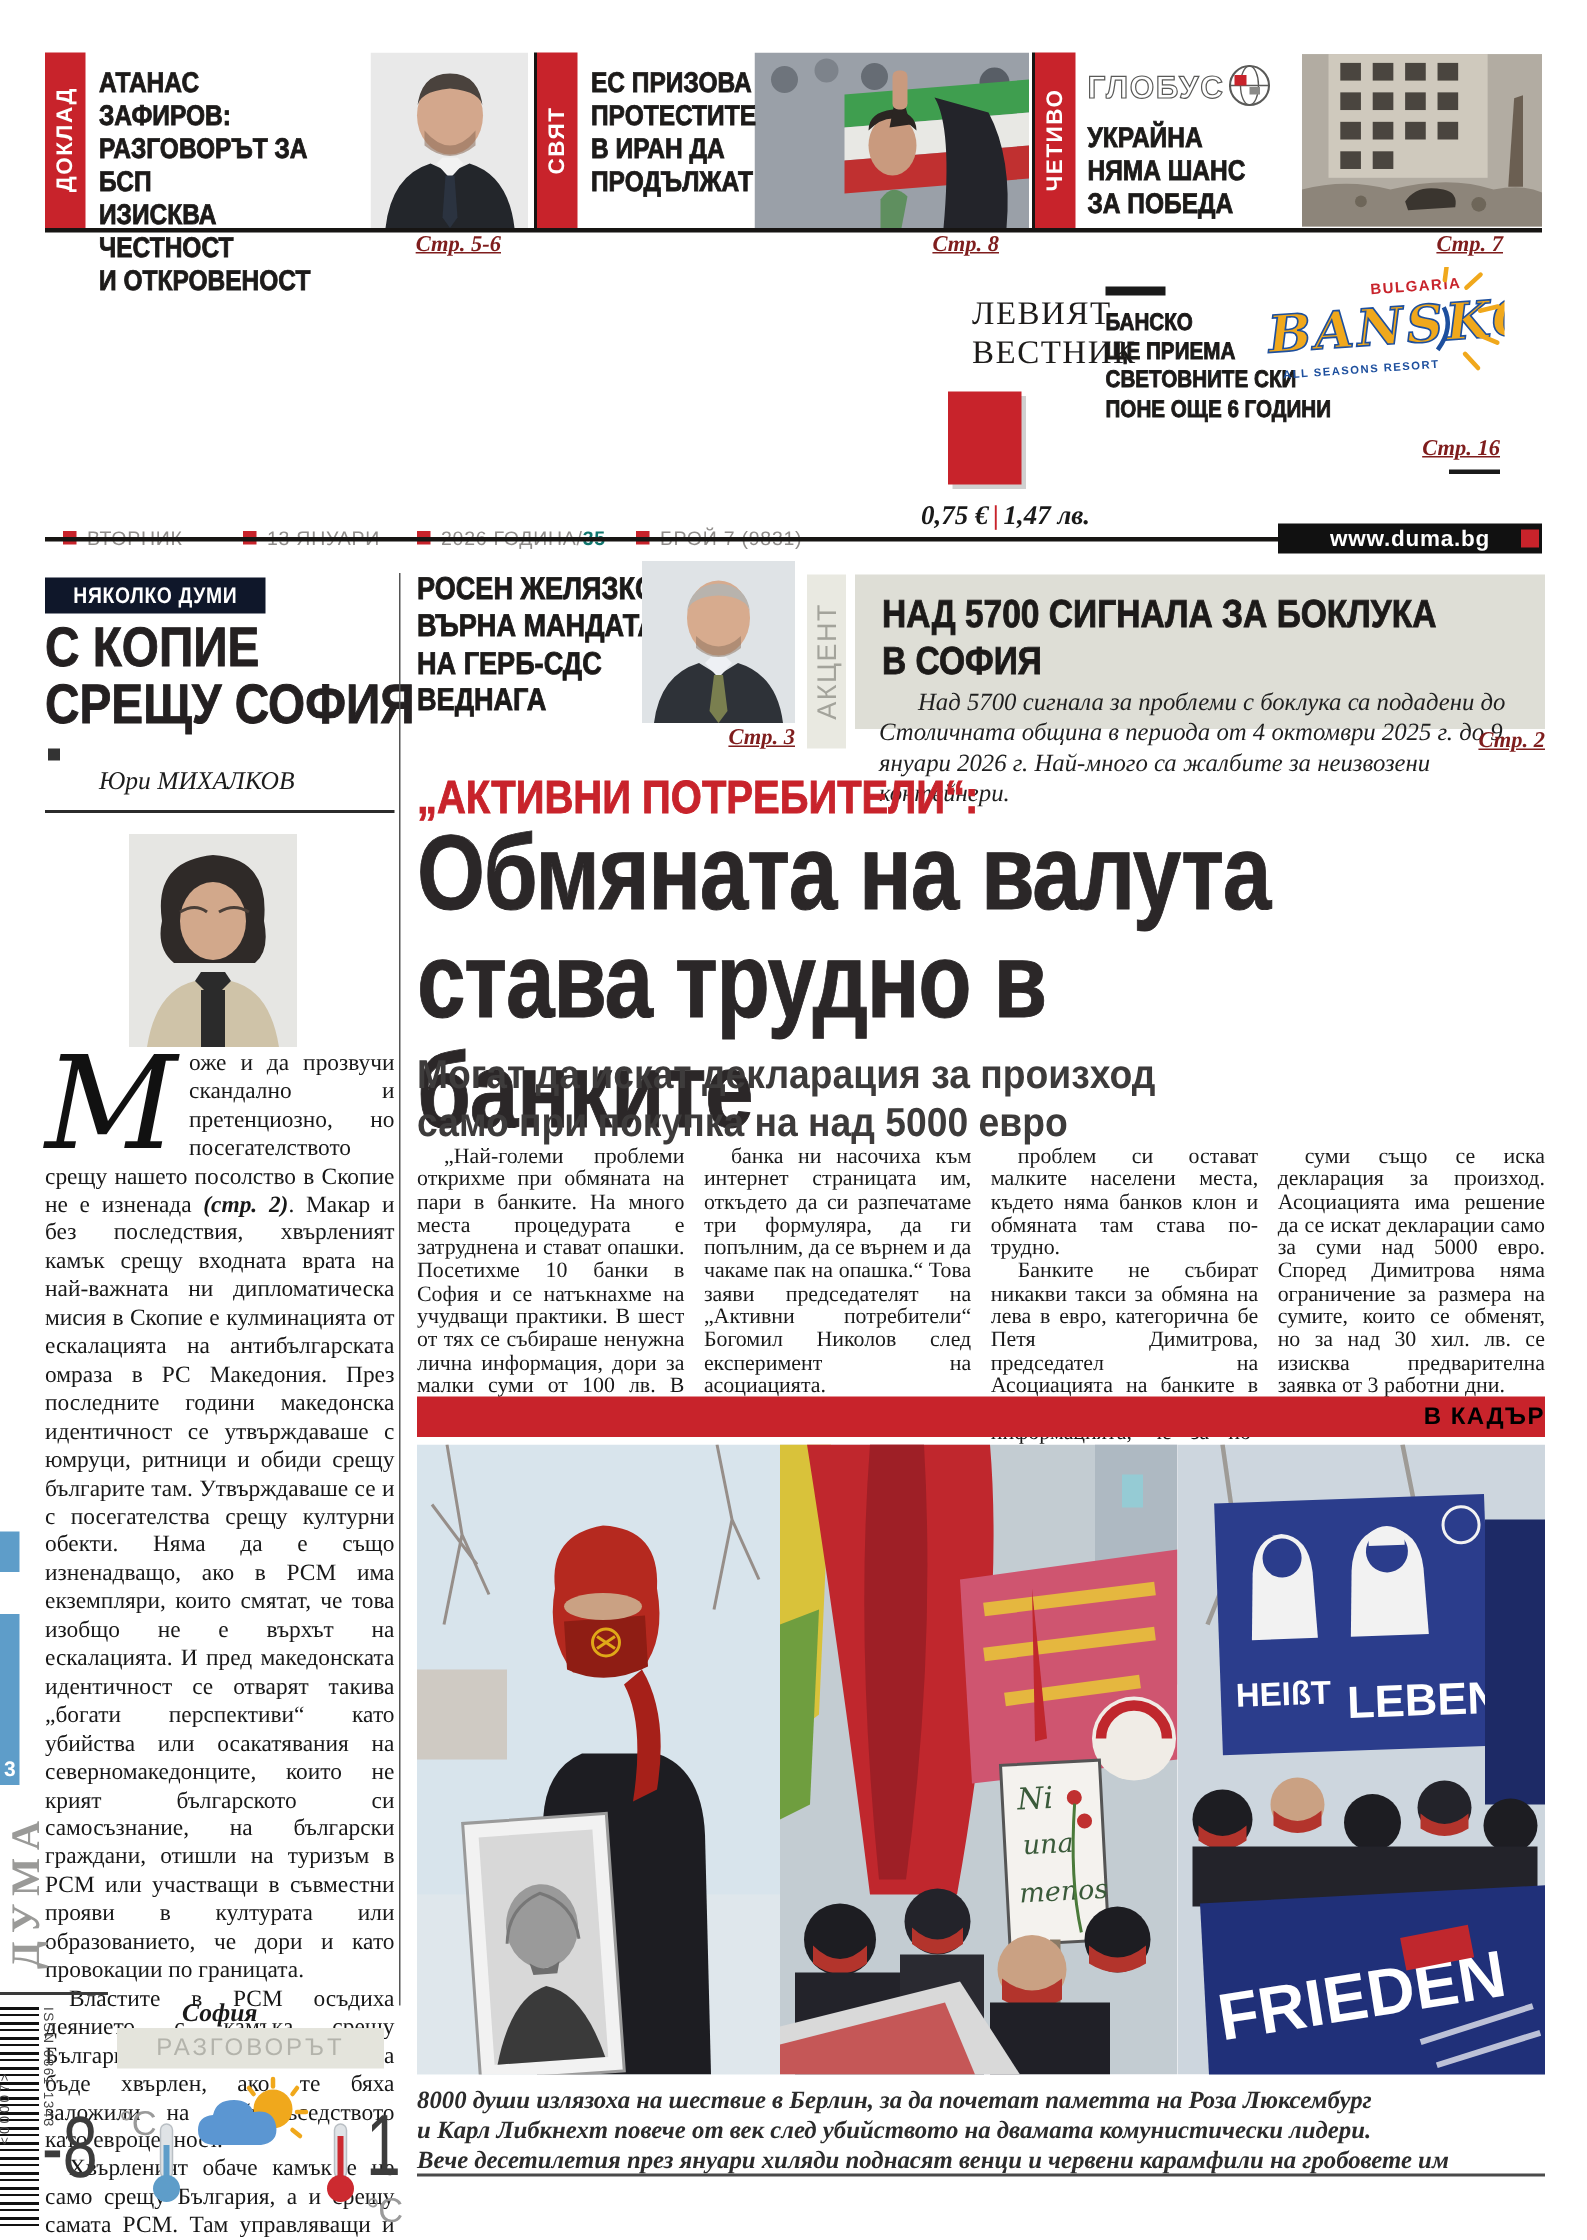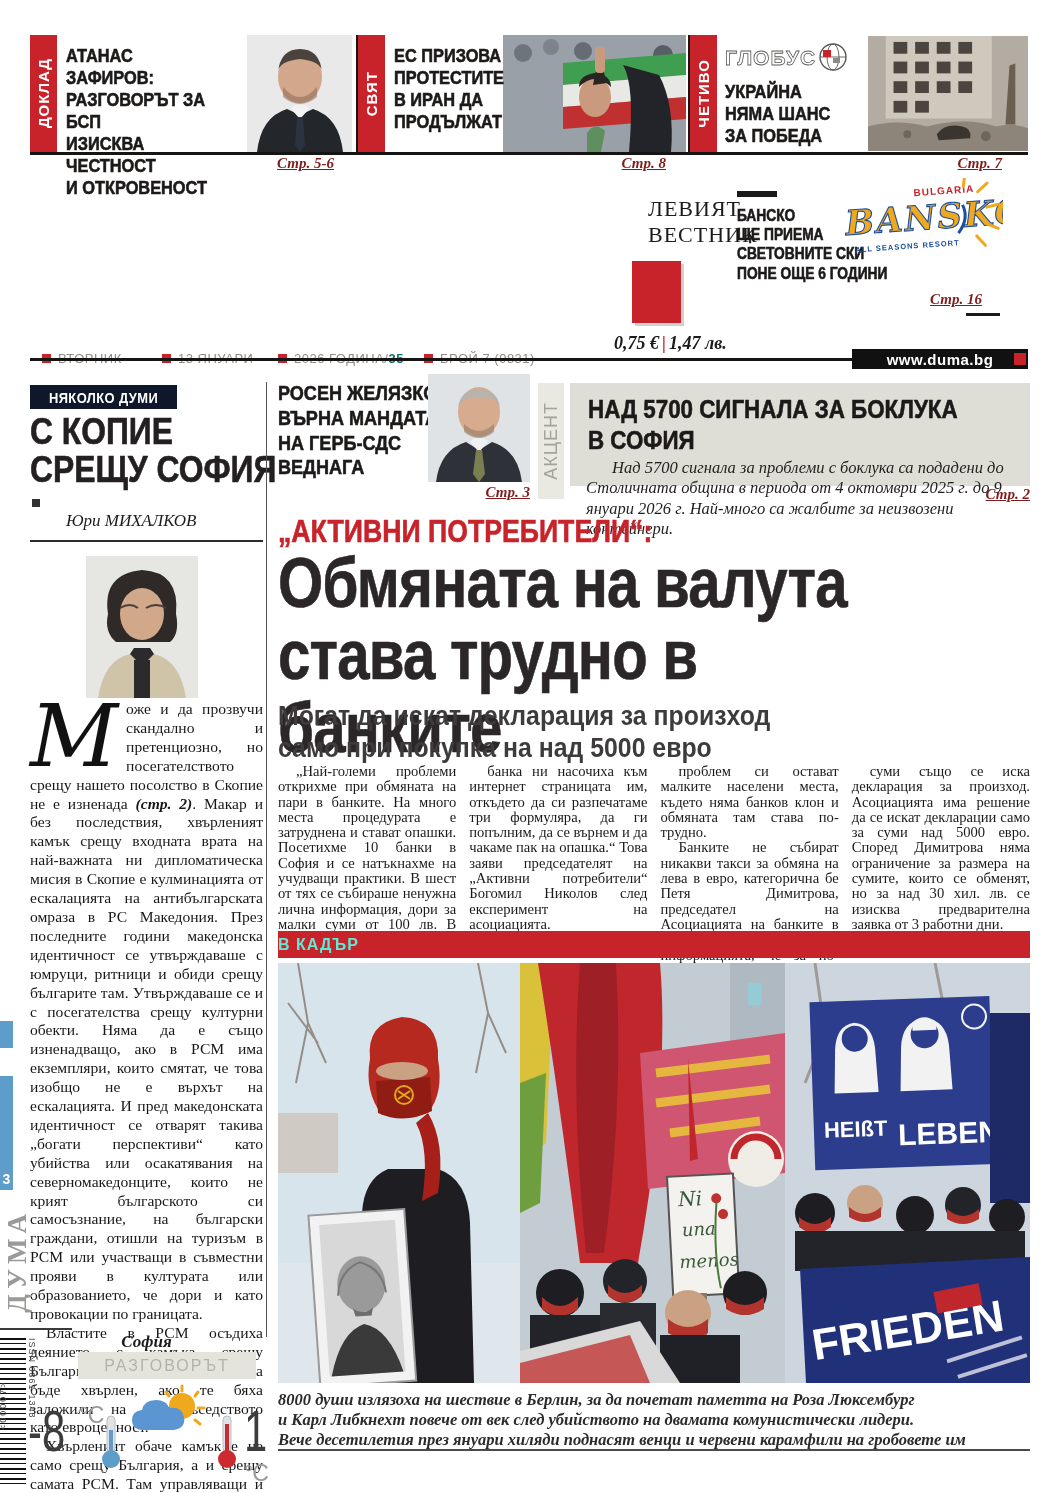--- a/index.html
+++ b/index.html
@@ -58,21 +58,21 @@
   
   .lead-kicker{left:278px;top:514px;font-size:31px;color:#c8232b;}
   .lead-head{left:278px;top:547px;font-size:71px;line-height:1.02;letter-spacing:-1px;color:#2b2728;}
   .lead-sub{left:278px;top:700px;font-size:27px;line-height:1.2;font-weight:700;color:#3d3b3b;}
   .cols{left:278px;top:764px;width:752px;display:flex;gap:13px;font-family:"Liberation Serif",serif;
         font-size:14.6px;line-height:15.3px;text-align:justify;color:#1a1a1a;}
   .col{flex:1;}
   .col p{margin:0;text-indent:18px;}
   .col .pref{display:block;text-align:right;margin-top:2px;}
   
-  .vkadar{left:278px;top:931px;width:752px;height:27px;background:#c8232b;color:#5eead4;display:flex;align-items:center;justify-content:flex-start;font-weight:700;font-size:16px;letter-spacing:1px;}
+  .vkadar{left:278px;top:931px;width:752px;height:27px;background:#c8232b;color:#000000;display:flex;align-items:center;justify-content:flex-end;font-weight:700;font-size:16px;letter-spacing:1px;}
   .collage{left:278px;top:963px;width:752px;height:420px;display:flex;}
   .caption{left:278px;top:1390px;width:740px;font-family:"Liberation Serif",serif;font-style:italic;font-size:16.5px;line-height:1.22;color:#2b2b2b;font-weight:bold;}
   .botrule{left:278px;top:1449px;width:752px;height:2px;background:#4a4a4a;}
   
   .rail-sq1{left:0;top:1021px;width:13px;height:27px;background:#5e9dc9;}
   .rail-bar{left:0;top:1076px;width:13px;height:114px;background:#5e9dc9;color:#fff;font-weight:700;font-size:14px;display:flex;align-items:flex-end;justify-content:center;padding-bottom:3px;box-sizing:border-box;}
   .rail-duma{left:2px;top:1196px;height:130px;display:flex;align-items:center;}
   .rail-duma span{writing-mode:vertical-rl;transform:rotate(180deg);font-family:"Liberation Serif",serif;font-weight:700;font-size:27px;letter-spacing:5px;color:#9a9a98;}
   .rail-rule{left:0;top:1328px;width:72px;height:2px;background:#3a3a3a;}
   .barcode{left:0;top:1338px;width:26px;height:148px;
@@ -209,21 +209,21 @@
       <g stroke="#f0a81c" stroke-width="3" stroke-linecap="round">
         <line x1="142" y1="18" x2="152" y2="10"></line>
           <line x1="150" y1="34" x2="162" y2="32"></line>
         <line x1="148" y1="50" x2="160" y2="56"></line>
           <line x1="138" y1="62" x2="146" y2="72"></line>
         <line x1="128" y1="12" x2="130" y2="2"></line>
       </g>
       <path d="M120 58 Q132 44 126 30" fill="none" stroke="#1d4f9e" stroke-width="3"></path>
     </g>
   </svg>
-  <div class="abs pageref" style="left:930px;top:291px;width:70px;">Стр. 16</div>
+  <div class="abs pageref" style="left:930px;top:291px;width:70px;text-align:right">Стр. 16</div>
   <div class="abs" style="left:966px;top:313px;width:34px;height:3px;background:#1a1a1a"></div>
 
   <div class="abs dl-item" style="left:42px"><span class="dl-sq"></span><span>ВТОРНИК</span></div>
   <div class="abs dl-item" style="left:162px"><span class="dl-sq"></span><span>13 ЯНУАРИ</span></div>
   <div class="abs dl-item" style="left:278px"><span class="dl-sq"></span><span>2026 ГОДИНА/</span><span class="dl-accent">35</span></div>
   <div class="abs dl-item" style="left:424px"><span class="dl-sq"></span><span>БРОЙ 7 (9831)</span></div>
   <div class="abs price"><span>0,75 €</span><span class="sep">|</span><span>1,47 лв.</span></div>
   <div class="abs mastrule"></div>
   <div class="abs site">
       <span>www.duma.bg</span>

